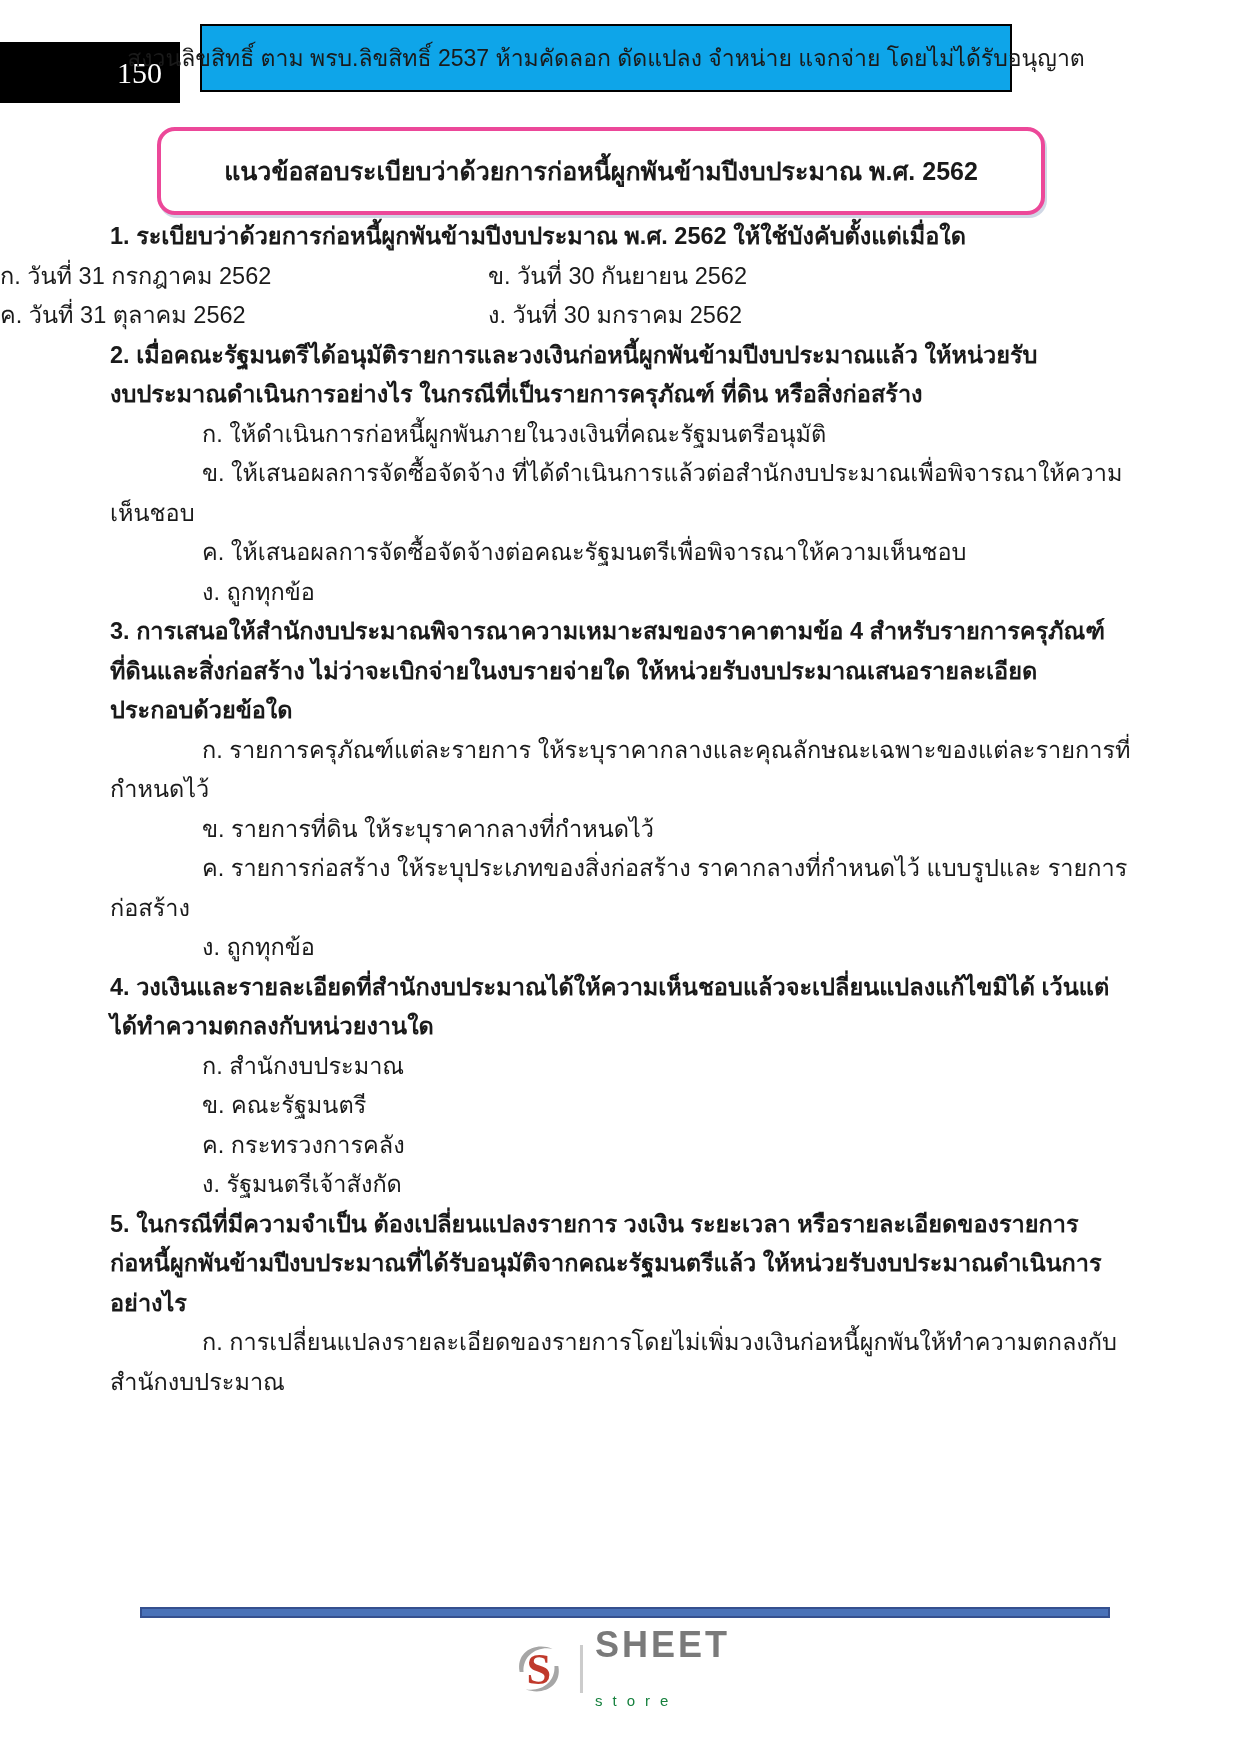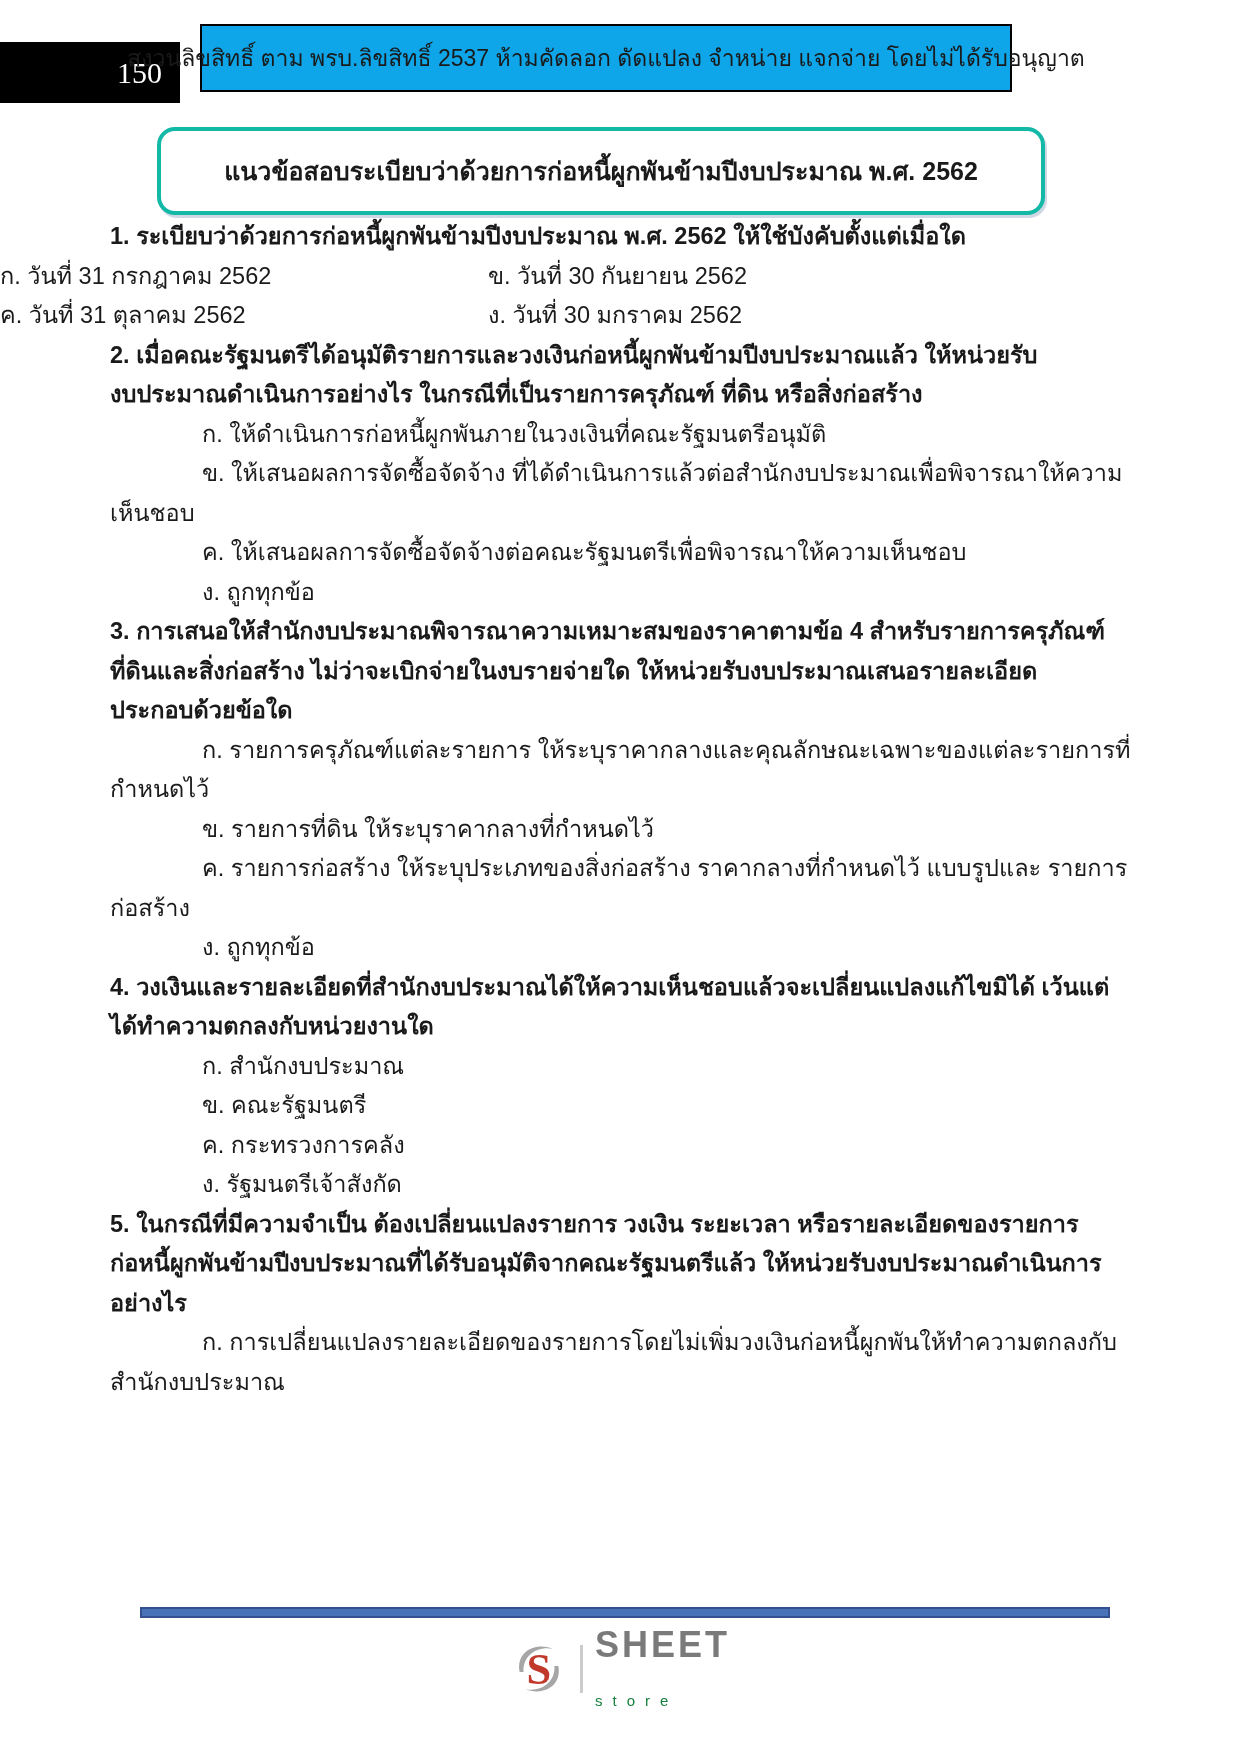--- a/index.html
+++ b/index.html
@@ -16,21 +16,21 @@
     color:#fff;font-family:"Liberation Serif", serif;font-size:30px;padding-right:18px;
   }
   .copyright-box{
     position:absolute;left:200px;top:24px;width:808px;height:64px;
     border:2px solid #000;background:#0ea5e9;
     display:flex;align-items:center;justify-content:center;
   }
   .copyright-text{font-size:23px;white-space:nowrap;}
   .title-box{
     position:absolute;left:157px;top:127px;width:888px;height:88px;
-    border:4px solid #14b8a6;border-radius:18px;background:#fff;
+    border:4px solid #ec4899;border-radius:18px;background:#fff;
     box-shadow:2px 3px 0 rgba(120,140,180,0.35);
     display:flex;align-items:center;justify-content:center;box-sizing:border-box;
   }
   .title-text{font-size:25px;font-weight:700;white-space:nowrap;}
   
   .questions-area{
     position:absolute;left:0;top:217px;width:1240px;
   }
   .line{
     height:39.5px;line-height:39.5px;font-size:23.5px;white-space:nowrap;

